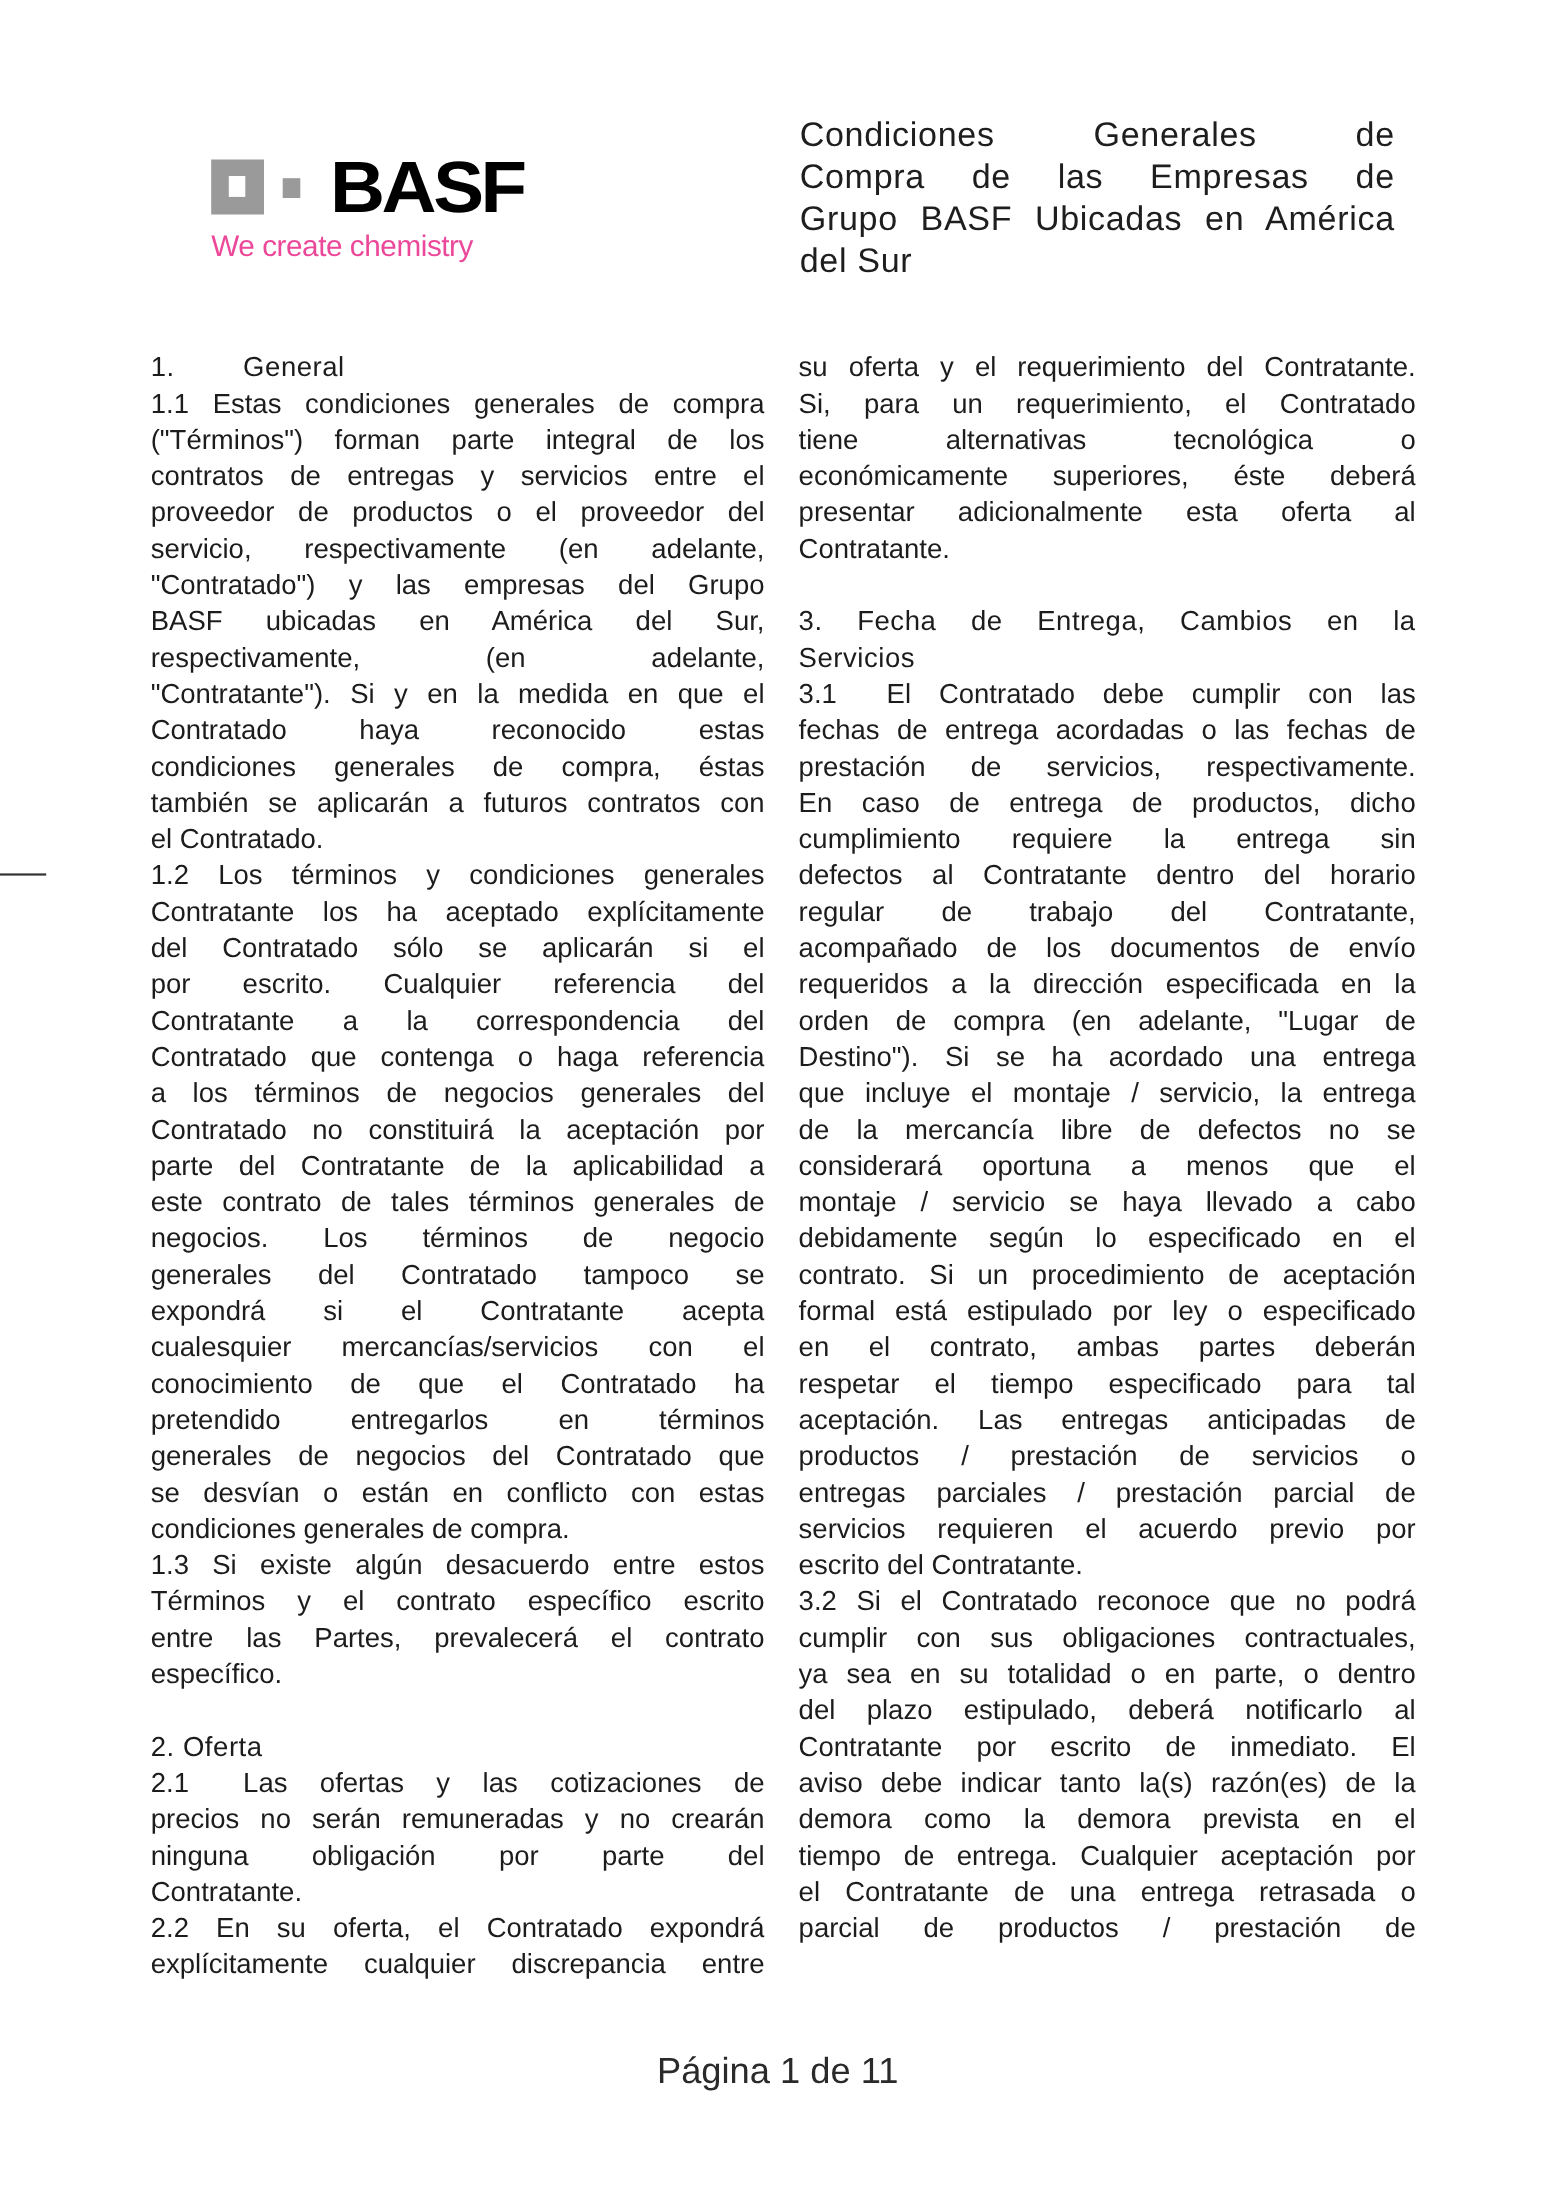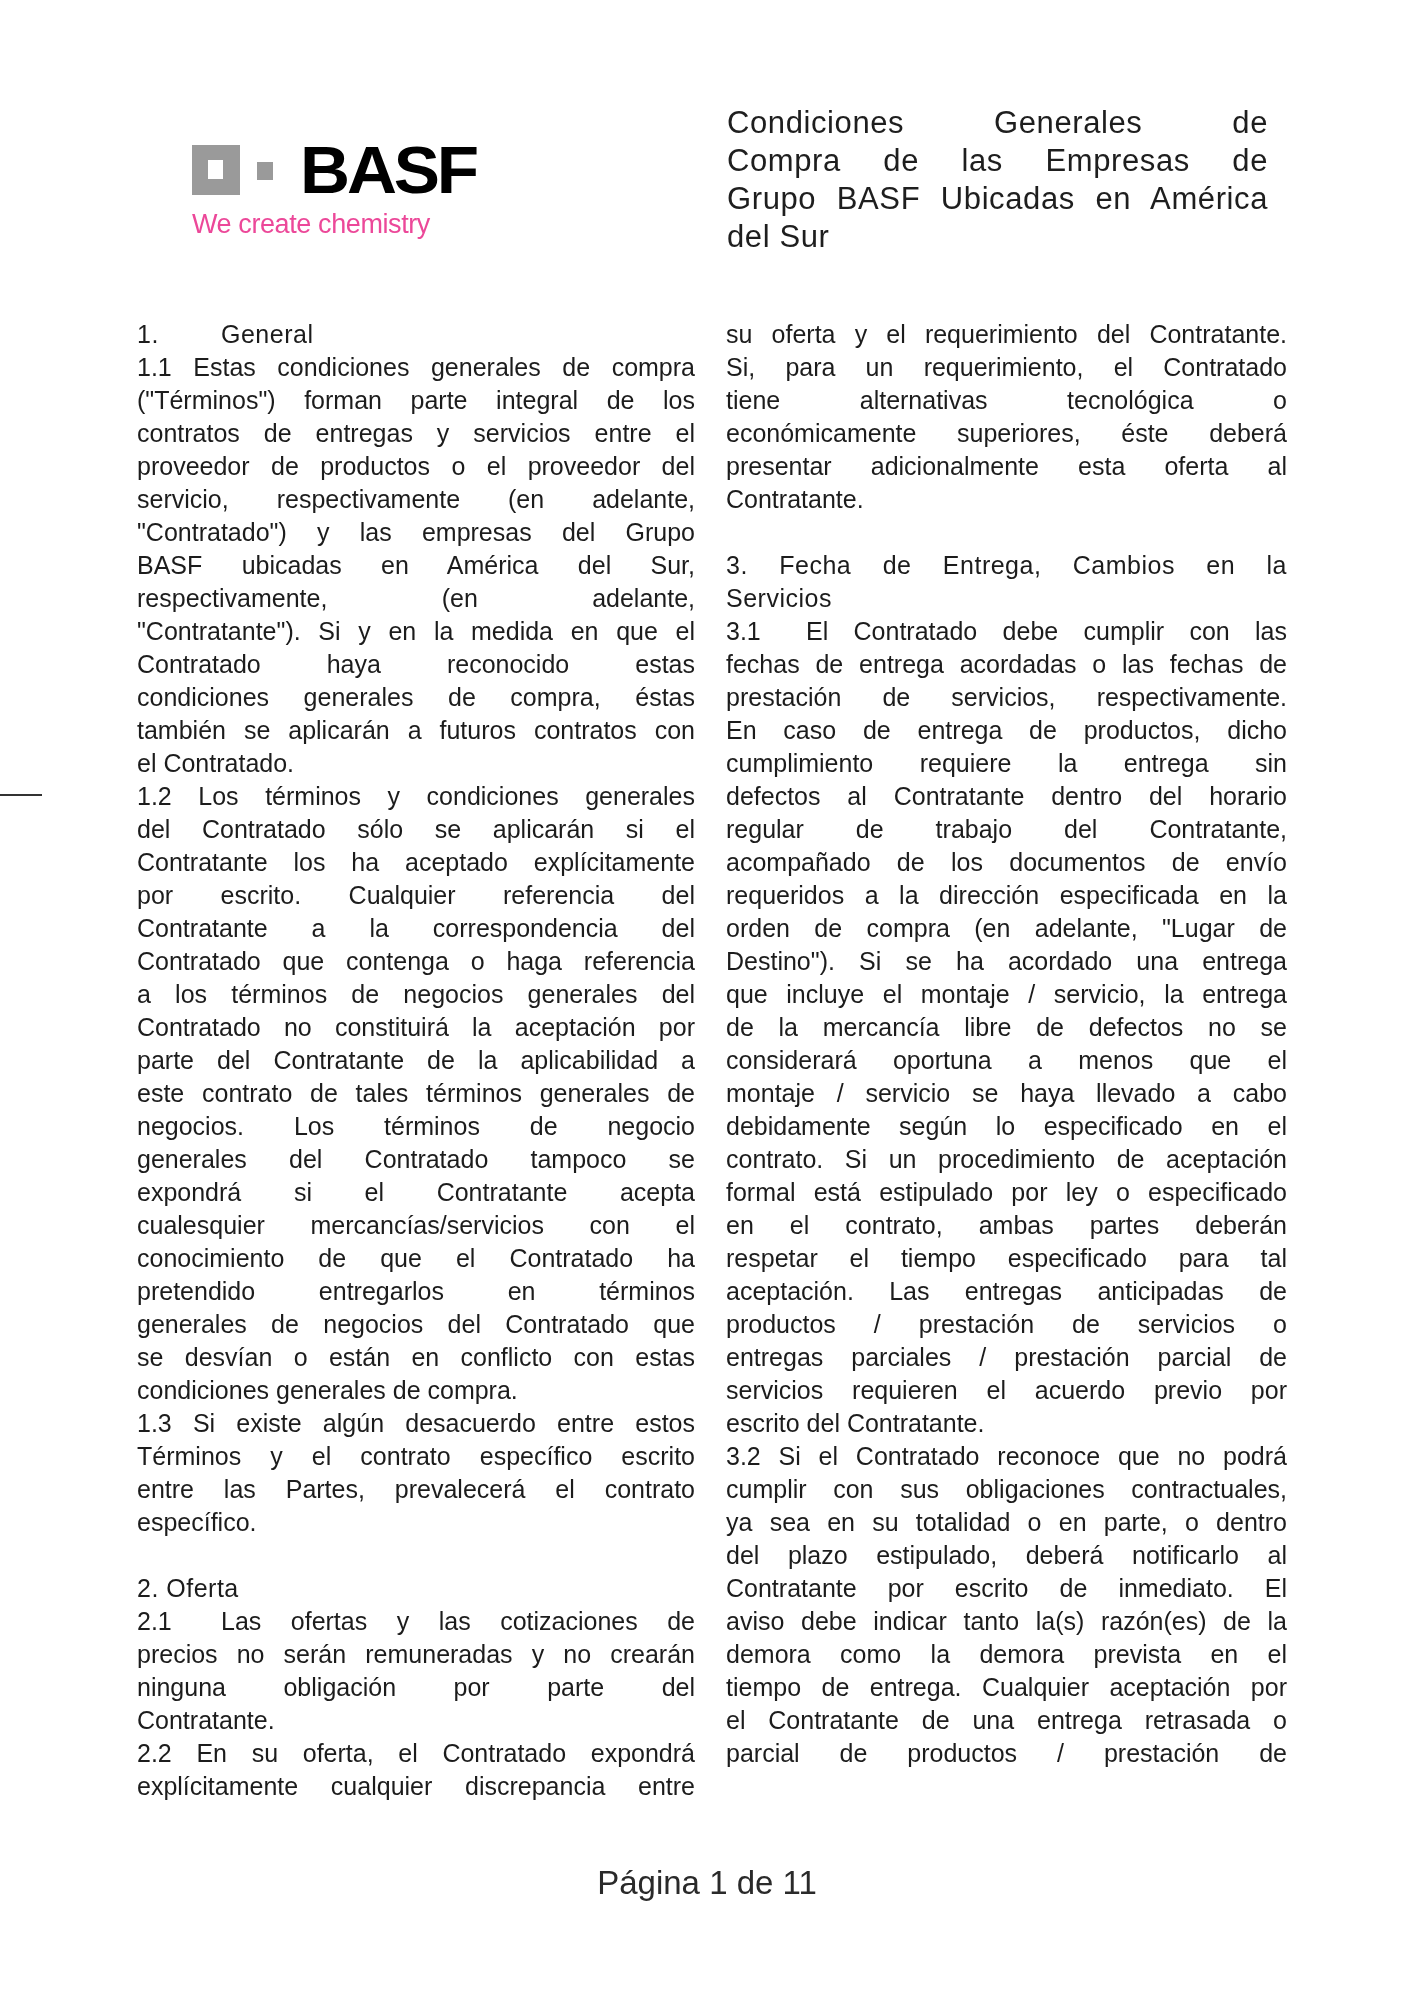--- a/index.html
+++ b/index.html
@@ -63,22 +63,22 @@
     <span class="ln" style="white-space: normal; overflow: hidden;">servicio, respectivamente (en adelante,</span>
     <span class="ln" style="white-space: normal; overflow: hidden;">"Contratado") y las empresas del Grupo</span>
     <span class="ln" style="white-space: normal; overflow: hidden;">BASF ubicadas en América del Sur,</span>
     <span class="ln" style="white-space: normal; overflow: hidden;">respectivamente, (en adelante,</span>
     <span class="ln" style="white-space: normal; overflow: hidden;">"Contratante"). Si y en la medida en que el</span>
     <span class="ln" style="white-space: normal; overflow: hidden;">Contratado haya reconocido estas</span>
     <span class="ln" style="white-space: normal; overflow: hidden;">condiciones generales de compra, éstas</span>
     <span class="ln" style="white-space: normal; overflow: hidden;">también se aplicarán a futuros contratos con</span>
     <span class="ln end">el Contratado.</span>
     <span class="ln" style="white-space: normal; overflow: hidden;">1.2 Los términos y condiciones generales</span>
+    <span class="ln" style="white-space: normal; overflow: hidden;">Contratante los ha aceptado explícitamente</span>
     <span class="ln" style="white-space: normal; overflow: hidden;">del Contratado sólo se aplicarán si el</span>
-    <span class="ln" style="white-space: normal; overflow: hidden;">Contratante los ha aceptado explícitamente</span>
     <span class="ln" style="white-space: normal; overflow: hidden;">por escrito. Cualquier referencia del</span>
     <span class="ln" style="white-space: normal; overflow: hidden;">Contratante a la correspondencia del</span>
     <span class="ln" style="white-space: normal; overflow: hidden;">Contratado que contenga o haga referencia</span>
     <span class="ln" style="white-space: normal; overflow: hidden;">a los términos de negocios generales del</span>
     <span class="ln" style="white-space: normal; overflow: hidden;">Contratado no constituirá la aceptación por</span>
     <span class="ln" style="white-space: normal; overflow: hidden;">parte del Contratante de la aplicabilidad a</span>
     <span class="ln" style="white-space: normal; overflow: hidden;">este contrato de tales términos generales de</span>
     <span class="ln" style="white-space: normal; overflow: hidden;">negocios. Los términos de negocio</span>
     <span class="ln" style="white-space: normal; overflow: hidden;">generales del Contratado tampoco se</span>
     <span class="ln" style="white-space: normal; overflow: hidden;">expondrá si el Contratante acepta</span>

